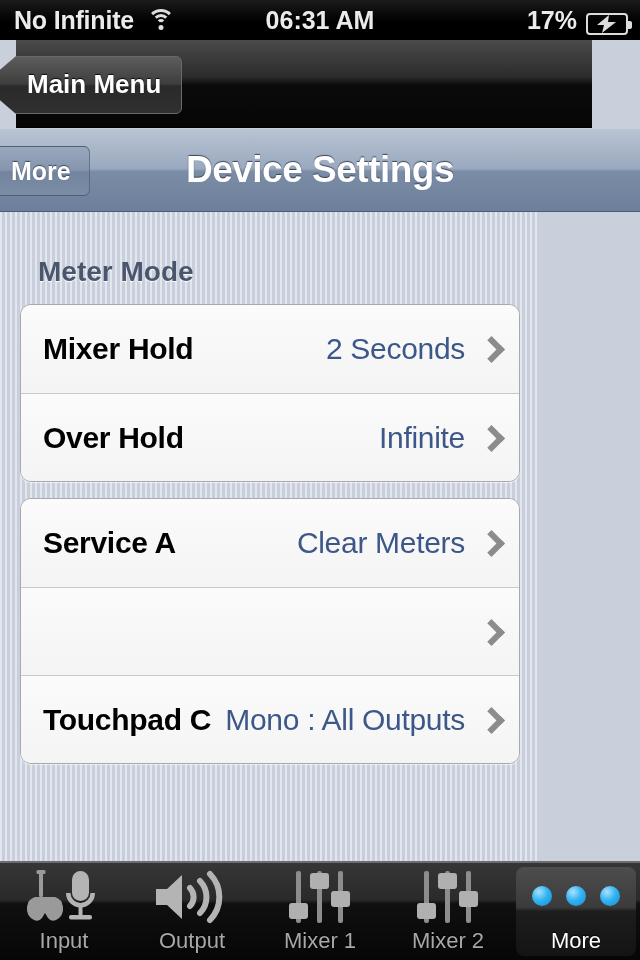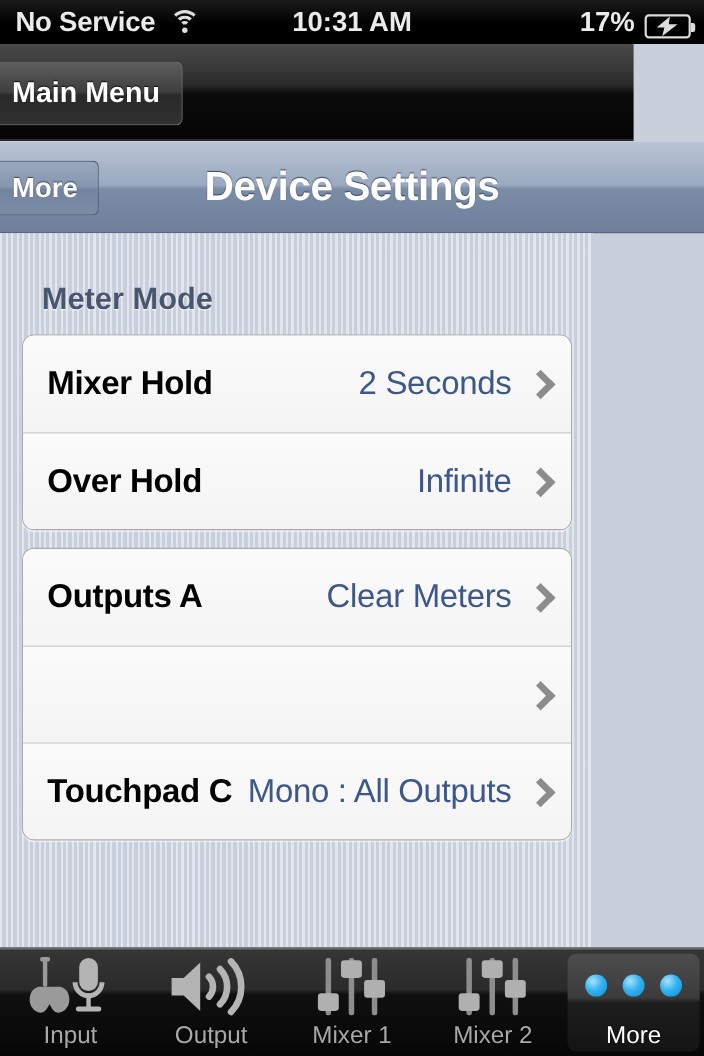--- a/index.html
+++ b/index.html
@@ -32,21 +32,21 @@
   .wifi i.d{ width:5px; height:5px; top:16px; border:none; background:#dedede; border-radius:50%;}
   .batt{ position:relative; width:42px; height:22px; border:2.4px solid #dcdcdc; border-radius:4px; }
   .batt:after{ content:""; position:absolute; right:-6px; top:6px; width:4px; height:8px;
                background:#dcdcdc; border-radius:0 2px 2px 0;}
   .bolt{ position:absolute; left:50%; top:50%; transform:translate(-50%,-50%);
          width:0; height:0; }
   .bolt svg{ position:absolute; left:-18px; top:-10px; }
 
   
   .toolbar{
-    position:absolute; top:40px; left:0; width:576px; height:88px;
+    position:absolute; top:40px; left:16px; width:576px; height:88px;
     background:linear-gradient(to bottom,#4a4a4a 0%, #2c2c2c 42%, #0b0b0b 52%, #050505 100%);
     border-bottom:1px solid #000;
   }
   .backbtn{
     position:absolute; left:-34px; top:16px; height:58px;
     display:flex; align-items:center;
     padding:0 20px 0 44px;
     background:linear-gradient(to bottom,#5d5d5d 0%, #3e3e3e 48%, #2a2a2a 52%, #303030 100%);
     border:1px solid #6a6a6a;
     border-radius:6px;
@@ -169,29 +169,29 @@
   }
   .dots{ display:flex; gap:14px; align-items:center; height:58px; }
 </style>
 </head>
 <body>
 
 <div id="screen">
 
   <div class="statusbar">
     <div class="sb-left">
-      <span class="sb-carrier">No Service</span>
+      <span class="sb-carrier">No Infinite</span>
       <span class="wifi">
         <i class="a"></i>
           <i class="b"></i>
           <i class="c"></i>
           <i class="d"></i>
       </span>
     </div>
-    <div class="sb-center">10:31 AM</div>
+    <div class="sb-center">06:31 AM</div>
     <div class="sb-right">
       <span class="sb-batt-pct">17%</span>
       <span class="batt">
         <span class="bolt">
           <svg width="36" height="20" viewBox="0 0 36 20" aria-hidden="true">
             <polygon points="20,1 8,11 15,11 13,19 27,8 19,8" fill="#dcdcdc"></polygon>
           </svg>
         </span>
       </span>
     </div>
@@ -223,21 +223,21 @@
       <div class="row">
         <span class="label">Over Hold</span>
         <span class="spacer"></span>
         <span class="value">Infinite</span>
         <span class="chev"></span>
       </div>
     </div>
 
     <div class="card">
       <div class="row">
-        <span class="label">Outputs A</span>
+        <span class="label">Service A</span>
         <span class="spacer"></span>
         <span class="value">Clear Meters</span>
         <span class="chev"></span>
       </div>
       <div class="row">
         <span class="spacer"></span>
         <span class="chev"></span>
       </div>
       <div class="row">
         <span class="label">Touchpad C</span>

